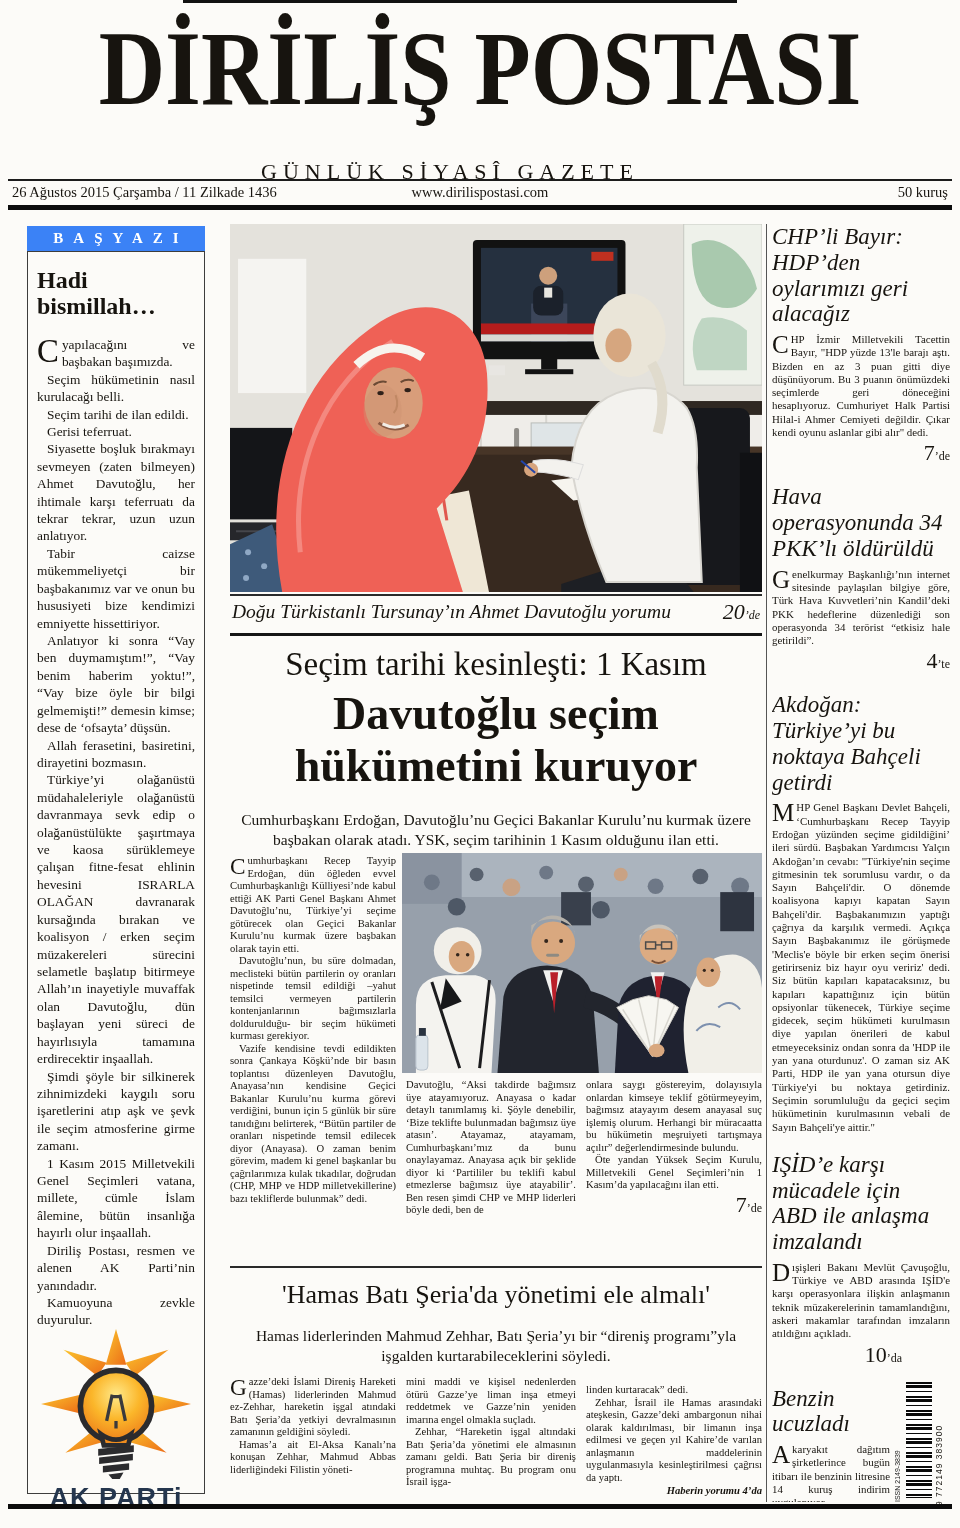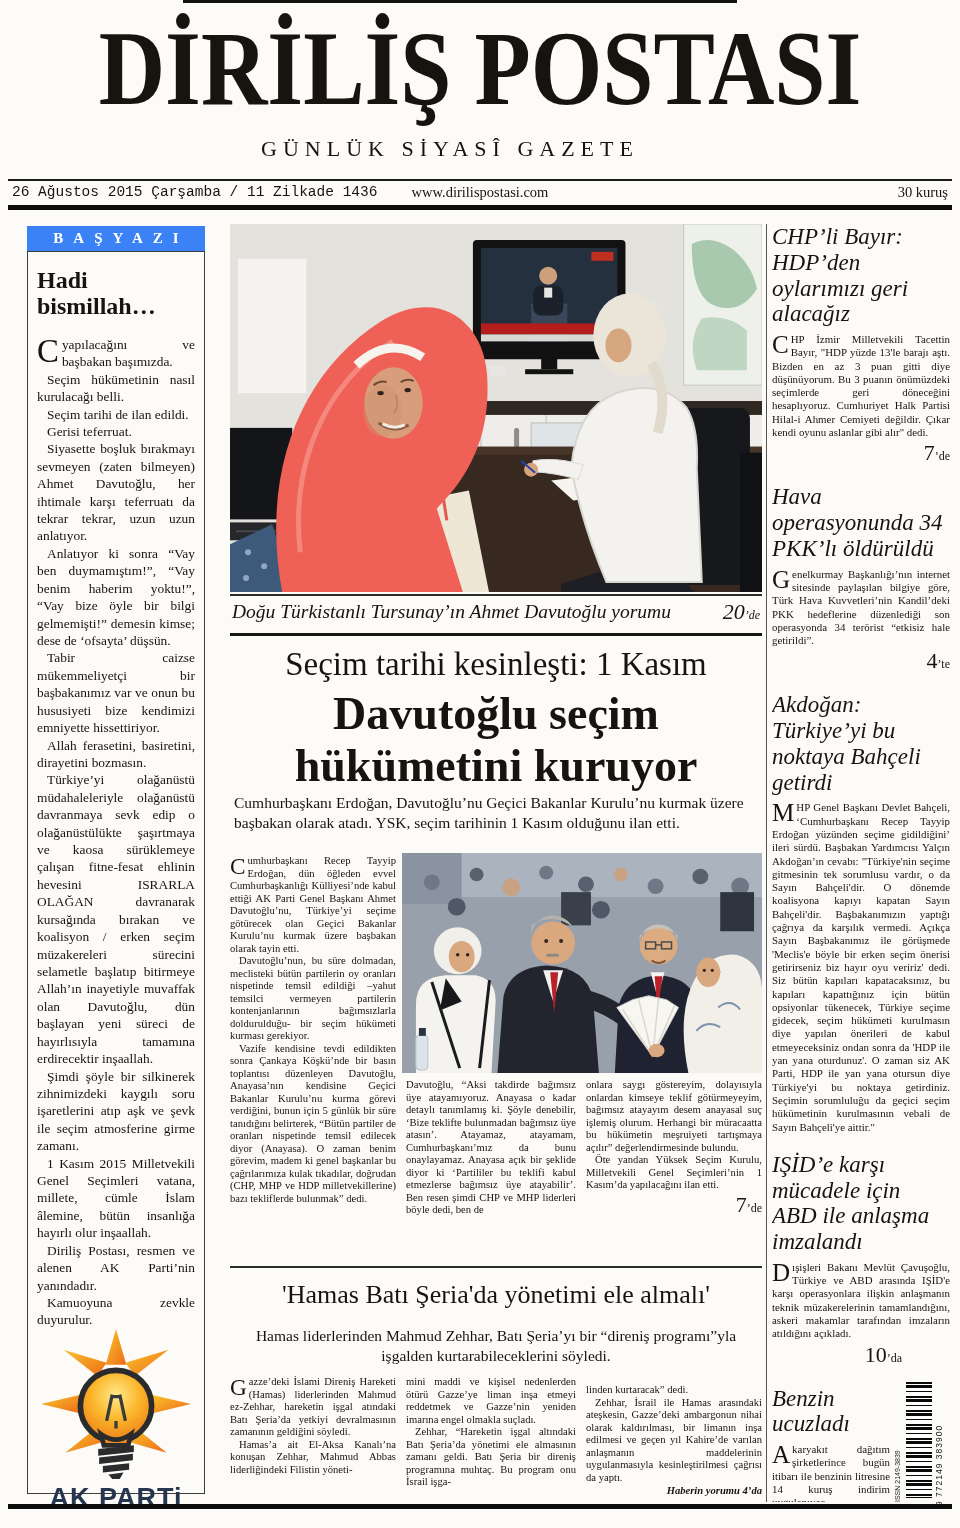--- a/index.html
+++ b/index.html
@@ -4,24 +4,24 @@
 <style>
   html,body{margin:0;padding:0;background:#9a9a9a;}
   #page{position:relative;width:960px;height:1528px;margin:0 auto;background:#fcfbf8;
         font-family:"Liberation Serif",serif;color:#17140f;overflow:hidden;}
   .abs{position:absolute;}
   
   .artifact{left:183px;top:0;width:554px;height:3px;background:#121212;}
   .masthead{left:0;top:14px;width:960px;text-align:center;font-weight:bold;font-size:92px;
             line-height:1.05;letter-spacing:0px;transform:scaleY(1.14);transform-origin:top center;
             white-space:nowrap;}
-  .subtitle{left:0;top:136px;width:900px;text-align:center;font-size:22px;letter-spacing:6px;}
+  .subtitle{left:0;top:159px;width:900px;text-align:center;font-size:22px;letter-spacing:6px;}
   .rule-a{left:8px;top:179px;width:944px;height:2px;background:#1c1c1c;}
   .dateline{left:8px;top:184px;width:944px;height:20px;font-size:14.5px;}
-  .dateline .dl-left{position:absolute;left:4px;top:0;font-family:Liberation Mono, monospace;}
+  .dateline .dl-left{position:absolute;left:4px;top:0;}
   .dateline .dl-center{position:absolute;left:0;width:100%;text-align:center;top:0;}
   .dateline .dl-right{position:absolute;right:4px;top:0;}
   .rule-b{left:8px;top:205px;width:944px;height:5px;background:#0d0d0d;}
   
   .basyazi-bar{left:27px;top:226px;width:178px;height:25px;background:#3b82f6;color:#fff;
                font-weight:bold;font-size:15px;letter-spacing:10px;text-align:center;
                line-height:25px;text-indent:10px;}
   .ed-box{left:27px;top:251px;width:178px;height:1243px;border:1.5px solid #3d3d3d;
           box-sizing:border-box;padding:6px 9px 8px 9px;display:flex;flex-direction:column;}
   .ed-title{font-size:24px;font-weight:bold;text-align:left;line-height:1.08;margin:10px 0 16px 0;}
@@ -36,21 +36,21 @@
   .rule-c{left:230px;top:594px;width:532px;height:1.5px;background:#2a2a2a;}
   .caption-row{left:230px;top:599px;width:532px;height:31px;font-size:19.5px;font-style:italic;}
   .caption-row .cap{position:absolute;left:2px;top:2px;}
   .caption-row .pageref{position:absolute;right:2px;top:0px;}
   .pageref .num{font-size:22px;}
   .pageref small{font-size:12px;}
   .rule-d{left:230px;top:633px;width:532px;height:2.5px;background:#161616;}
   .kicker{left:230px;top:646px;width:532px;text-align:center;font-size:33px;line-height:1.1;}
   .headline{left:230px;top:688px;width:532px;text-align:center;font-size:46px;font-weight:bold;
             line-height:1.12;margin:0;font-family:Liberation Serif, serif;}
-  .deck{left:230px;top:793px;width:532px;font-size:15.5px;line-height:1.3;padding:0 4px;box-sizing:border-box;}
+  .deck{left:230px;top:810px;width:532px;text-align:center;font-size:15.5px;line-height:1.3;padding:0 4px;box-sizing:border-box;}
   .cols{left:230px;top:851px;width:532px;height:409px;overflow:hidden;}
   .col{position:absolute;font-size:10.6px;line-height:1.18;text-align:justify;overflow:hidden;}
   .col p{margin:0;text-indent:9px;}
   .col p.lead{text-indent:0;}
   .col .dc{font-size:2.2em;line-height:.8;padding:2px 2px 0 0;}
   .c1{left:0;top:4px;width:166px;height:405px;}
   .photo-inner{position:absolute;left:172px;top:2px;width:360px;height:220px;}
   .c2{left:176px;top:228px;width:170px;height:181px;}
   .c3{left:356px;top:228px;width:176px;height:181px;}
   .ref-line{text-align:right;margin-top:0px;}
@@ -89,35 +89,35 @@
 <div id="page">
 
   <div class="abs artifact"></div>
 
   <div class="abs masthead">DİRİLİŞ POSTASI</div>
   <div class="abs subtitle">GÜNLÜK SİYASÎ GAZETE</div>
   <div class="abs rule-a"></div>
   <div class="abs dateline">
     <span class="dl-left">26 Ağustos 2015 Çarşamba / 11 Zilkade 1436</span>
     <span class="dl-center">www.dirilispostasi.com</span>
-    <span class="dl-right">30 kuruş</span>
+    <span class="dl-right">50 kuruş</span>
   </div>
   <div class="abs rule-b"></div>
 
   <div class="abs basyazi-bar">BAŞYAZI</div>
   <div class="abs ed-box">
     <div class="ed-title">Hadi bismillah…</div>
     <div class="ed-body">
       <p class="lead"><span class="dc">C</span><span>yapılacağını ve başbakan başımızda.</span></p>
       <p>Seçim hükümetinin nasıl kurulacağı belli.</p>
       <p>Seçim tarihi de ilan edildi.</p>
       <p>Gerisi teferruat.</p>
       <p>Siyasette boşluk bırakmayı sevmeyen (zaten bilmeyen) Ahmet Davutoğlu, her ihtimale karşı teferruatı da tekrar tekrar, uzun uzun anlatıyor.</p>
+      <p>Tabir caizse mükemmeliyetçi bir başbakanımız var ve onun bu hususiyeti bize kendimizi emniyette hissettiriyor.</p>
       <p>Anlatıyor ki sonra “Vay ben duymamıştım!”, “Vay benim haberim yoktu!”, “Vay bize öyle bir bilgi gelmemişti!” demesin kimse; dese de ‘ofsayta’ düşsün.</p>
-      <p>Tabir caizse mükemmeliyetçi bir başbakanımız var ve onun bu hususiyeti bize kendimizi emniyette hissettiriyor.</p>
       <p>Allah ferasetini, basiretini, dirayetini bozmasın.</p>
       <p>Türkiye’yi olağanüstü müdahaleleriyle olağanüstü davranmaya sevk edip o olağanüstülükte şaşırtmaya ve kaosa sürüklemeye çalışan fitne-fesat ehlinin hevesini ISRARLA OLAĞAN davranarak kursağında bırakan ve koalisyon / erken seçim müzakereleri sürecini selametle başlatıp bitirmeye Allah’ın inayetiyle muvaffak olan Davutoğlu, dün başlayan yeni süreci de hayırlısıyla tamamına erdirecektir inşaallah.</p>
       <p>Şimdi şöyle bir silkinerek zihnimizdeki kaygılı soru işaretlerini atıp aşk ve şevk ile seçim atmosferine girme zamanı.</p>
       <p>1 Kasım 2015 Milletvekili Genel Seçimleri vatana, millete, cümle İslam âlemine, bütün insanlığa hayırlı olur inşaallah.</p>
       <p>Diriliş Postası, resmen ve alenen AK Parti’nin yanındadır.</p>
       <p>Kamuoyuna zevkle duyurulur.</p>
     </div>
     <div class="ak-logo-wrap">
       <svg width="150" height="152" viewBox="0 0 160 162">
         <defs>

